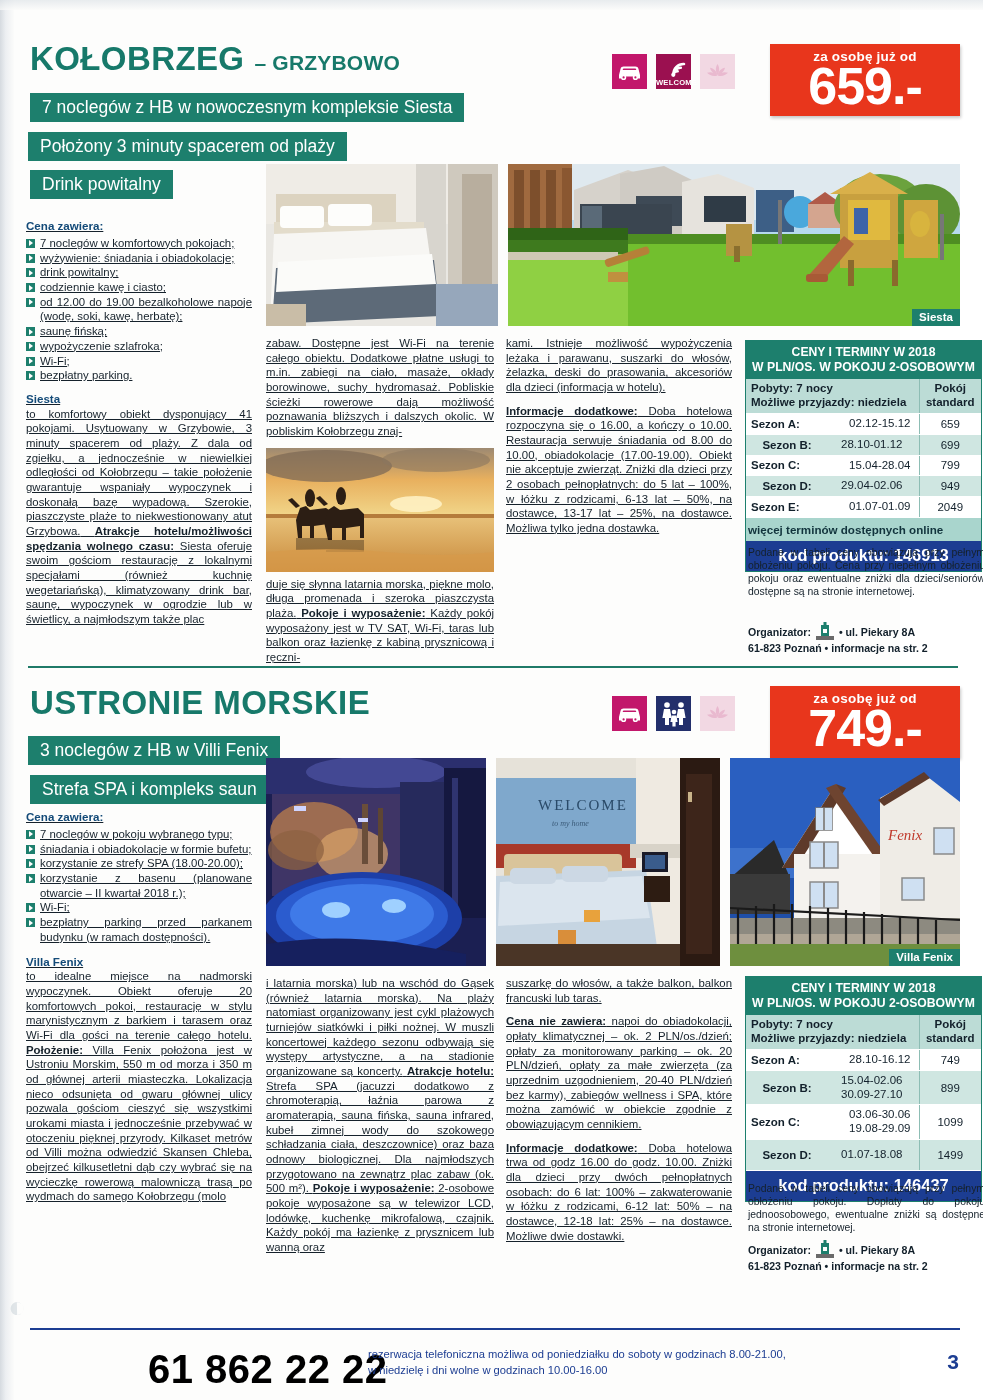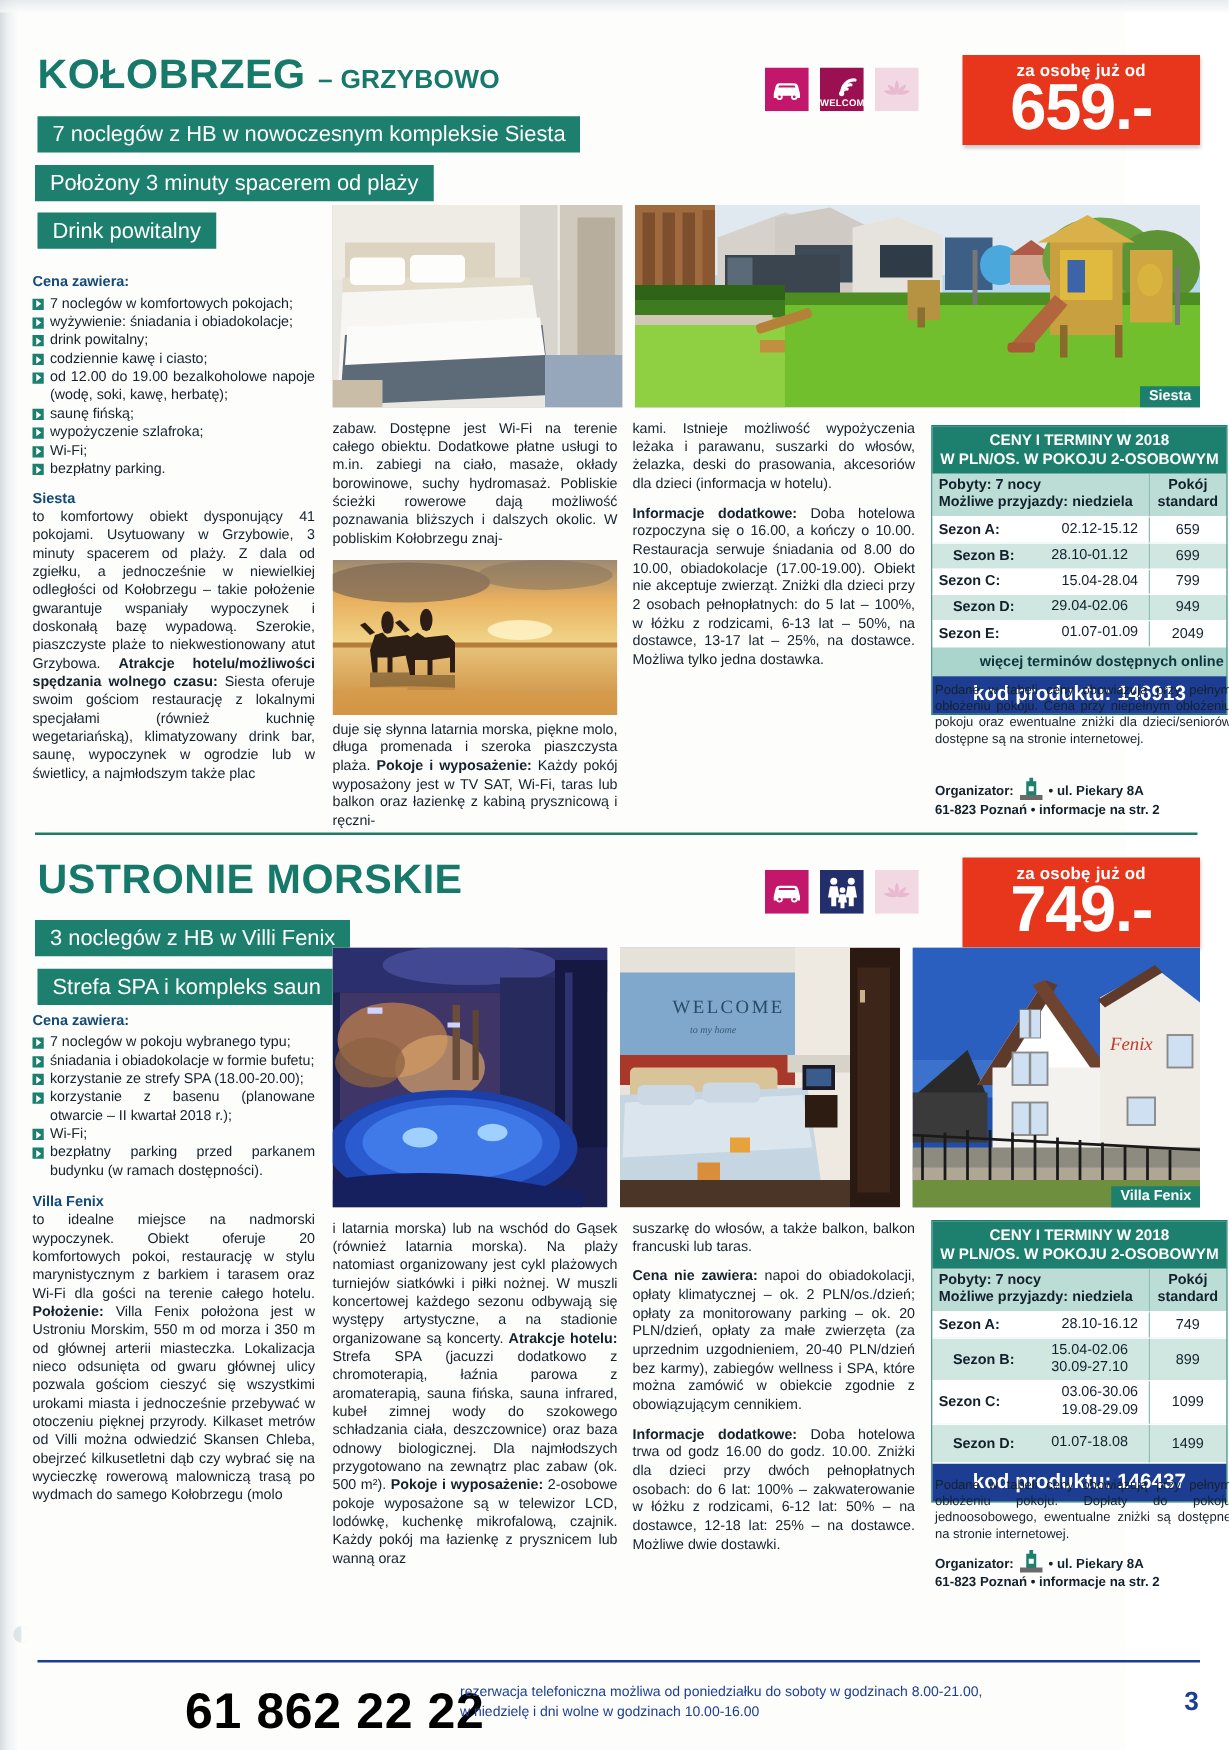--- a/index.html
+++ b/index.html
@@ -75,21 +75,21 @@
 
   
   .photo { position: absolute; overflow: hidden; background: #ccc; }
   .photo .caption {
     position: absolute; right: 0; bottom: 0;
     background: #1d7f6d; color: #fff; font-size: 11.5px; font-weight: bold;
     padding: 2px 7px 3px 7px;
   }
 
   
-  .col { position: absolute; font-size: 11.4px; line-height: 1.285; color: #15212b; text-align: justify; }
+  .col { position: absolute; font-size: 11.4px; line-height: 1.285; color: #15212b; text-align: justify; text-decoration: underline; }
   .col p { margin-bottom: 9px; }
   .col p:last-child { margin-bottom: 0; }
   .lead-dark { font-weight: bold; color: #15212b; }
 
   .inc-title { font-weight: bold; font-size: 11.6px; color: #134a78; margin-bottom: 2px; }
   ul.inc { list-style: none; }
   ul.inc li {
     position: relative; padding-left: 14px; margin-bottom: 0px;
     font-size: 11.4px; line-height: 1.29; color: #15212b;
   }
@@ -119,21 +119,21 @@
     font-size: 11.5px; color: #12202b; padding: 3px 5px;
     border-bottom: 1px solid #ffffff;
   }
   .ptable .colhead td { font-weight: bold; background: #bcdcd6; padding: 3px 5px 4px; line-height: 1.16; }
   .ptable .c-season { font-weight: bold; width: 82px; }
   .ptable .c-dates { text-align: right; padding-right: 8px; border-right: 1px solid #8dbdb4; line-height: 1.2; }
   .ptable .c-price { text-align: center; width: 62px; }
   .ptable tr.odd td { background: #ffffff; }
   .ptable tr.even td { background: #cfe6e1; text-align: center; }
   .ptable .more {
-    background: #a9d5cd; text-align: right; font-weight: bold;
+    background: #a9d5cd; text-align: left; font-weight: bold;
     font-size: 11.6px; color: #11333c; padding: 5px 2px;
   }
   .ptable .code {
     background: #1c3d92; color: #ffffff; text-align: center;
     font-size: 16.5px; font-weight: bold; padding: 5px 2px 6px;
   }
 
   .tnote {
     position: absolute; width: 237px; font-size: 10.4px; line-height: 1.26;
     color: #15212b; text-align: justify;

